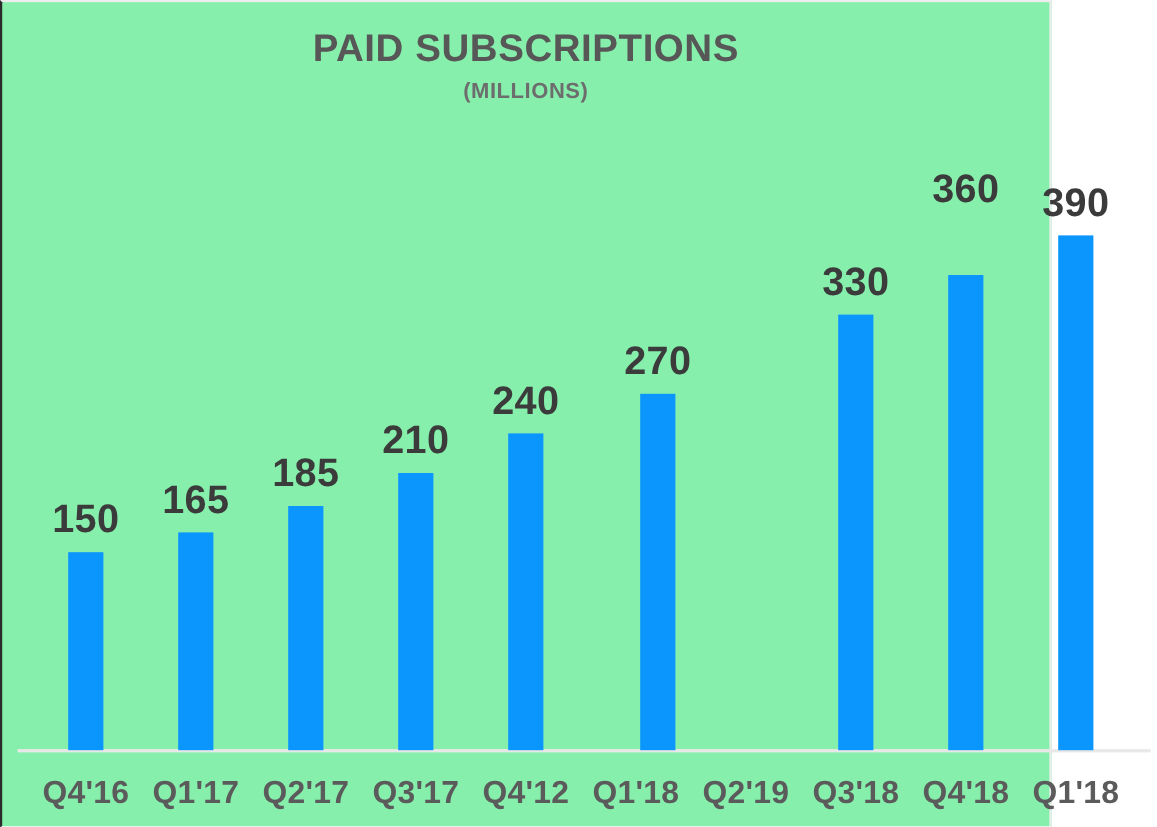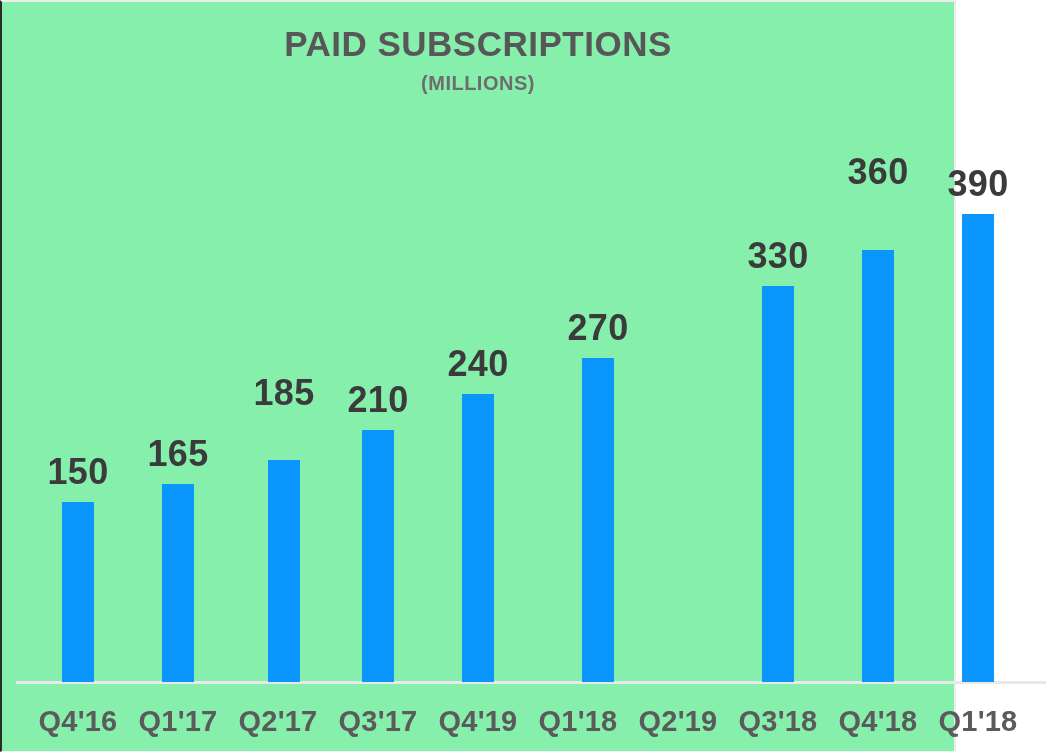--- a/index.html
+++ b/index.html
@@ -120,35 +120,35 @@
   <div class="bar-group" style="left: 26px;">
         <div class="bar-value">150</div>
         <div class="bar" style="height: 180px; background: rgb(10, 150, 253);"></div>
       </div>
       <div class="bar-label" style="left: 26px;">Q4'16</div>
       <div class="bar-group" style="left: 126px;">
         <div class="bar-value">165</div>
         <div class="bar" style="height: 198px; background: rgb(10, 150, 253);"></div>
       </div>
       <div class="bar-label" style="left: 126px;">Q1'17</div>
-      <div class="bar-group" style="left: 232px; gap: 37px;">
+      <div class="bar-group" style="left: 226px;">
         <div class="bar-value">185</div>
         <div class="bar" style="height: 222px; background: rgb(10, 150, 253);"></div>
       </div>
       <div class="bar-label" style="left: 226px;">Q2'17</div>
       <div class="bar-group" style="left: 326px;">
         <div class="bar-value">210</div>
         <div class="bar" style="height: 252px; background: rgb(10, 150, 253);"></div>
       </div>
       <div class="bar-label" style="left: 326px;">Q3'17</div>
       <div class="bar-group" style="left: 426px;">
         <div class="bar-value">240</div>
         <div class="bar" style="height: 288px; background: rgb(10, 150, 253);"></div>
       </div>
-      <div class="bar-label" style="left: 426px;">Q4'19</div>
+      <div class="bar-label" style="left: 426px;">Q4'12</div>
       <div class="bar-group" style="left: 546px;">
         <div class="bar-value">270</div>
         <div class="bar" style="height: 324px; background: rgb(10, 150, 253);"></div>
       </div>
       <div class="bar-label" style="left: 526px;">Q1'18</div>
       <div class="bar-label" style="left: 626px;">Q2'19</div>
       <div class="bar-group" style="left: 726px;">
         <div class="bar-value">330</div>
         <div class="bar" style="height: 396px; background: rgb(10, 150, 253);"></div>
       </div>

